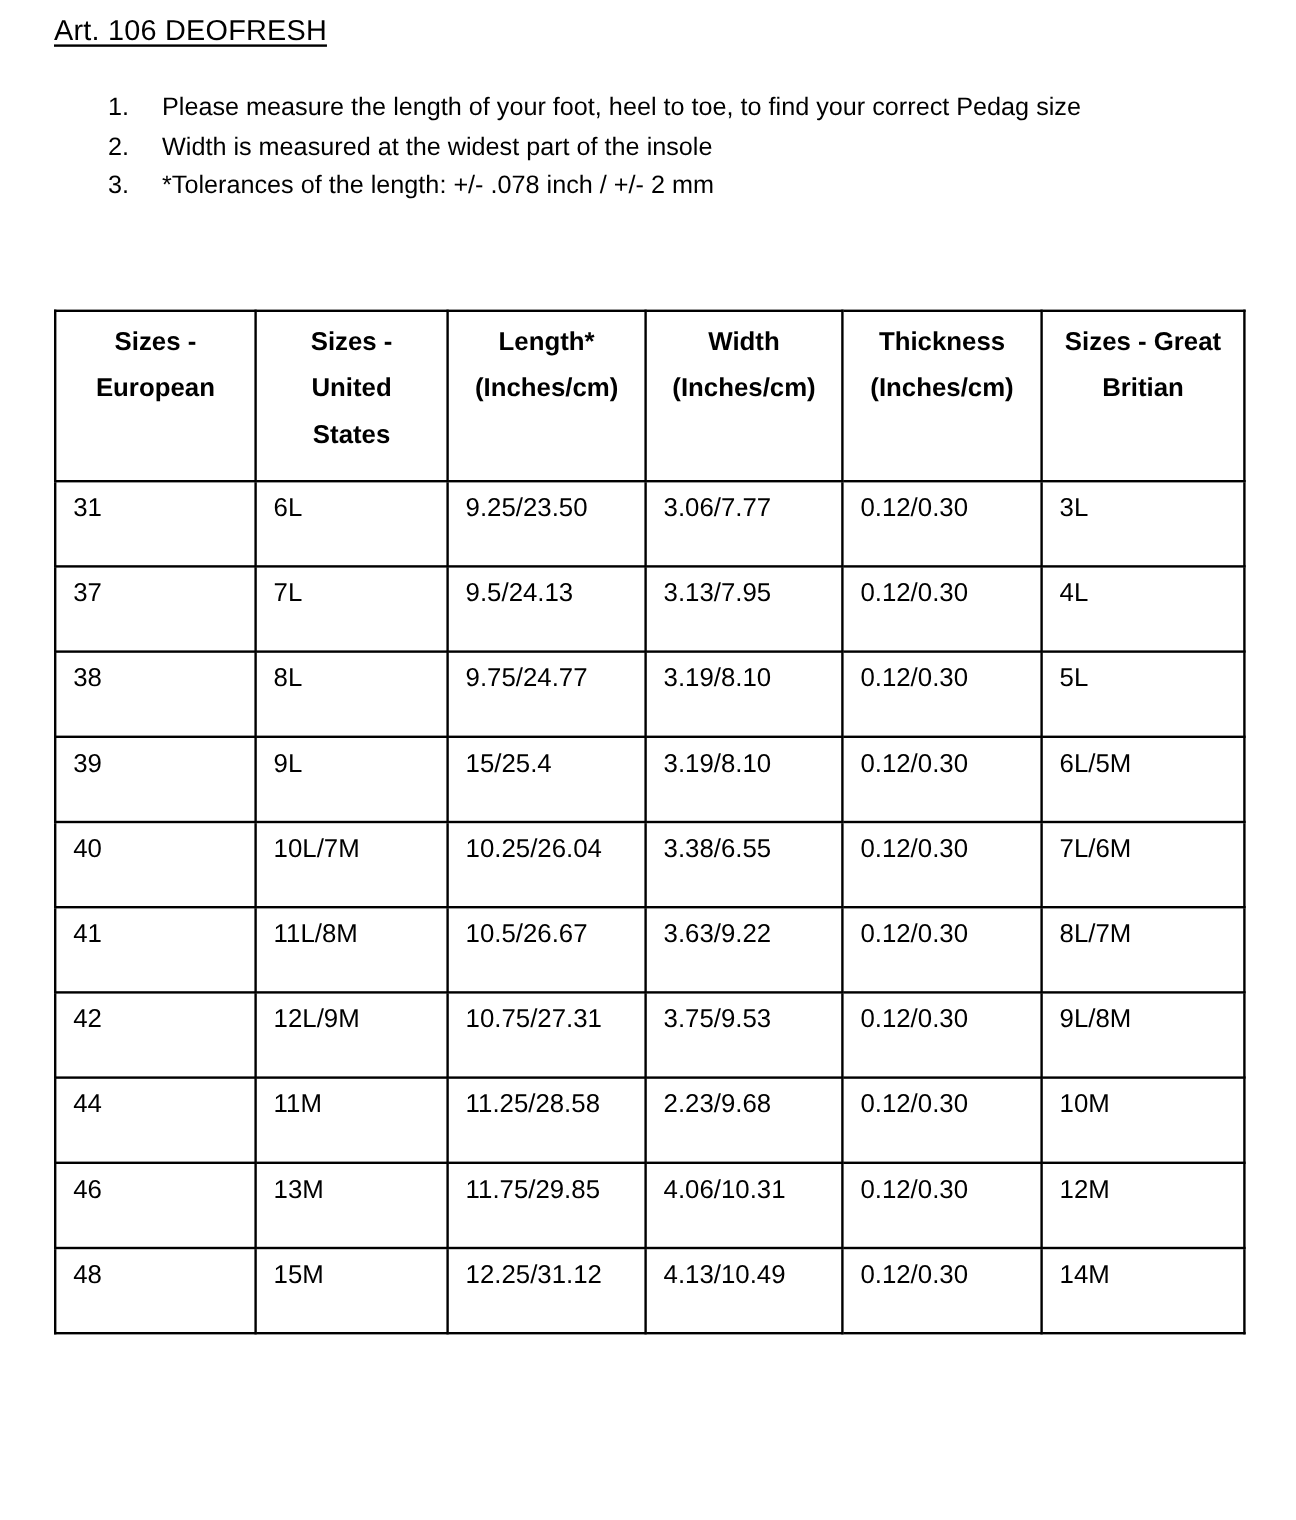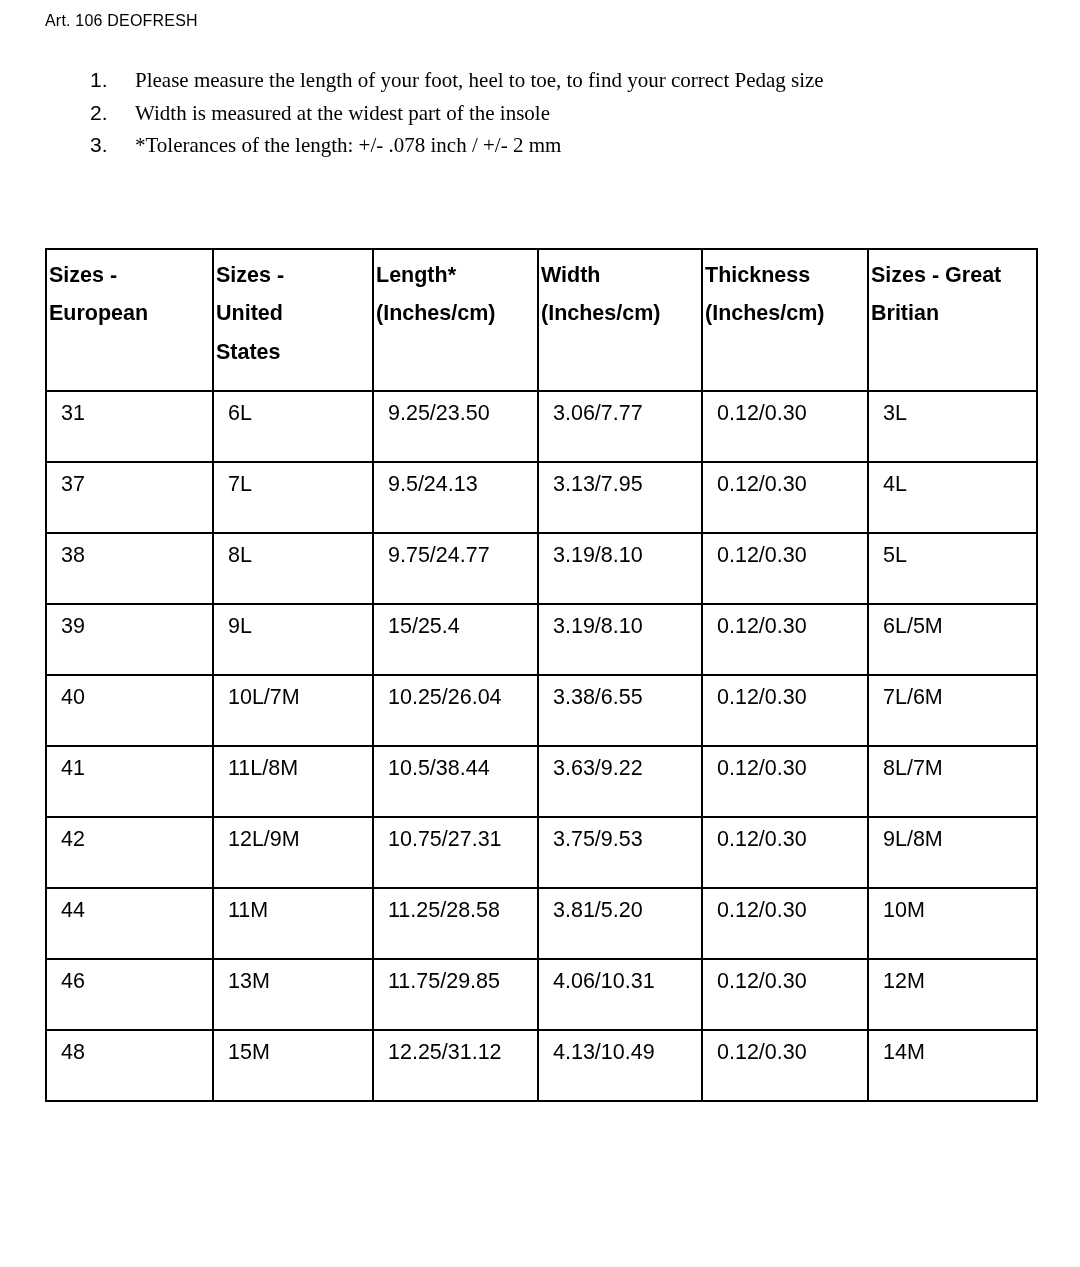--- a/index.html
+++ b/index.html
@@ -11,60 +11,60 @@
     position: relative;
     width: 1080px;
     height: 1267px;
     background: #ffffff;
     color: #000000;
     font-family: "Liberation Sans", "DejaVu Sans", sans-serif;
     box-sizing: border-box;
     padding: 12px 45px 0 45px;
   }
   .title {
-    font-size: 16px;
+    font-size: 24px;
     font-weight: normal;
+    text-decoration: underline;
     text-underline-offset: 4px;
     margin: 0 0 34px 0;
     letter-spacing: 0.2px;
   }
   .notes {
     margin: 0 0 0 45px;
     padding: 0;
     list-style: none;
   }
   .note-item {
     display: flex;
     font-size: 21px;
     line-height: 32.5px;
   }
   .note-num {
     width: 45px;
     flex: 0 0 45px;
   }
   .note-text {
     flex: 1;
-    font-family: Liberation Serif, serif;
   }
   .size-table {
     border-collapse: collapse;
     table-layout: fixed;
     width: 991px;
     margin-top: 86px;
   }
   .size-table th,
   .size-table td {
     border: 2px solid #000000;
     vertical-align: top;
     font-size: 21.5px;
     overflow: hidden;
   }
   .size-table th {
     font-weight: bold;
-    text-align: left;
+    text-align: center;
     white-space: pre-line;
     height: 134px;
     padding: 6px 2px 0 2px;
     line-height: 38.5px;
   }
   .size-table td {
     height: 61px;
     padding: 8px 2px 0 14px;
     text-align: left;
     line-height: 27px;
@@ -152,38 +152,38 @@
           <td>40</td>
           <td>10L/7M</td>
           <td>10.25/26.04</td>
           <td>3.38/6.55</td>
           <td>0.12/0.30</td>
           <td>7L/6M</td>
         </tr>
         <tr>
           <td>41</td>
           <td>11L/8M</td>
-          <td>10.5/38.44</td>
+          <td>10.5/26.67</td>
           <td>3.63/9.22</td>
           <td>0.12/0.30</td>
           <td>8L/7M</td>
         </tr>
         <tr>
           <td>42</td>
           <td>12L/9M</td>
           <td>10.75/27.31</td>
           <td>3.75/9.53</td>
           <td>0.12/0.30</td>
           <td>9L/8M</td>
         </tr>
         <tr>
           <td>44</td>
           <td>11M</td>
           <td>11.25/28.58</td>
-          <td>3.81/5.20</td>
+          <td>2.23/9.68</td>
           <td>0.12/0.30</td>
           <td>10M</td>
         </tr>
         <tr>
           <td>46</td>
           <td>13M</td>
           <td>11.75/29.85</td>
           <td>4.06/10.31</td>
           <td>0.12/0.30</td>
           <td>12M</td>

